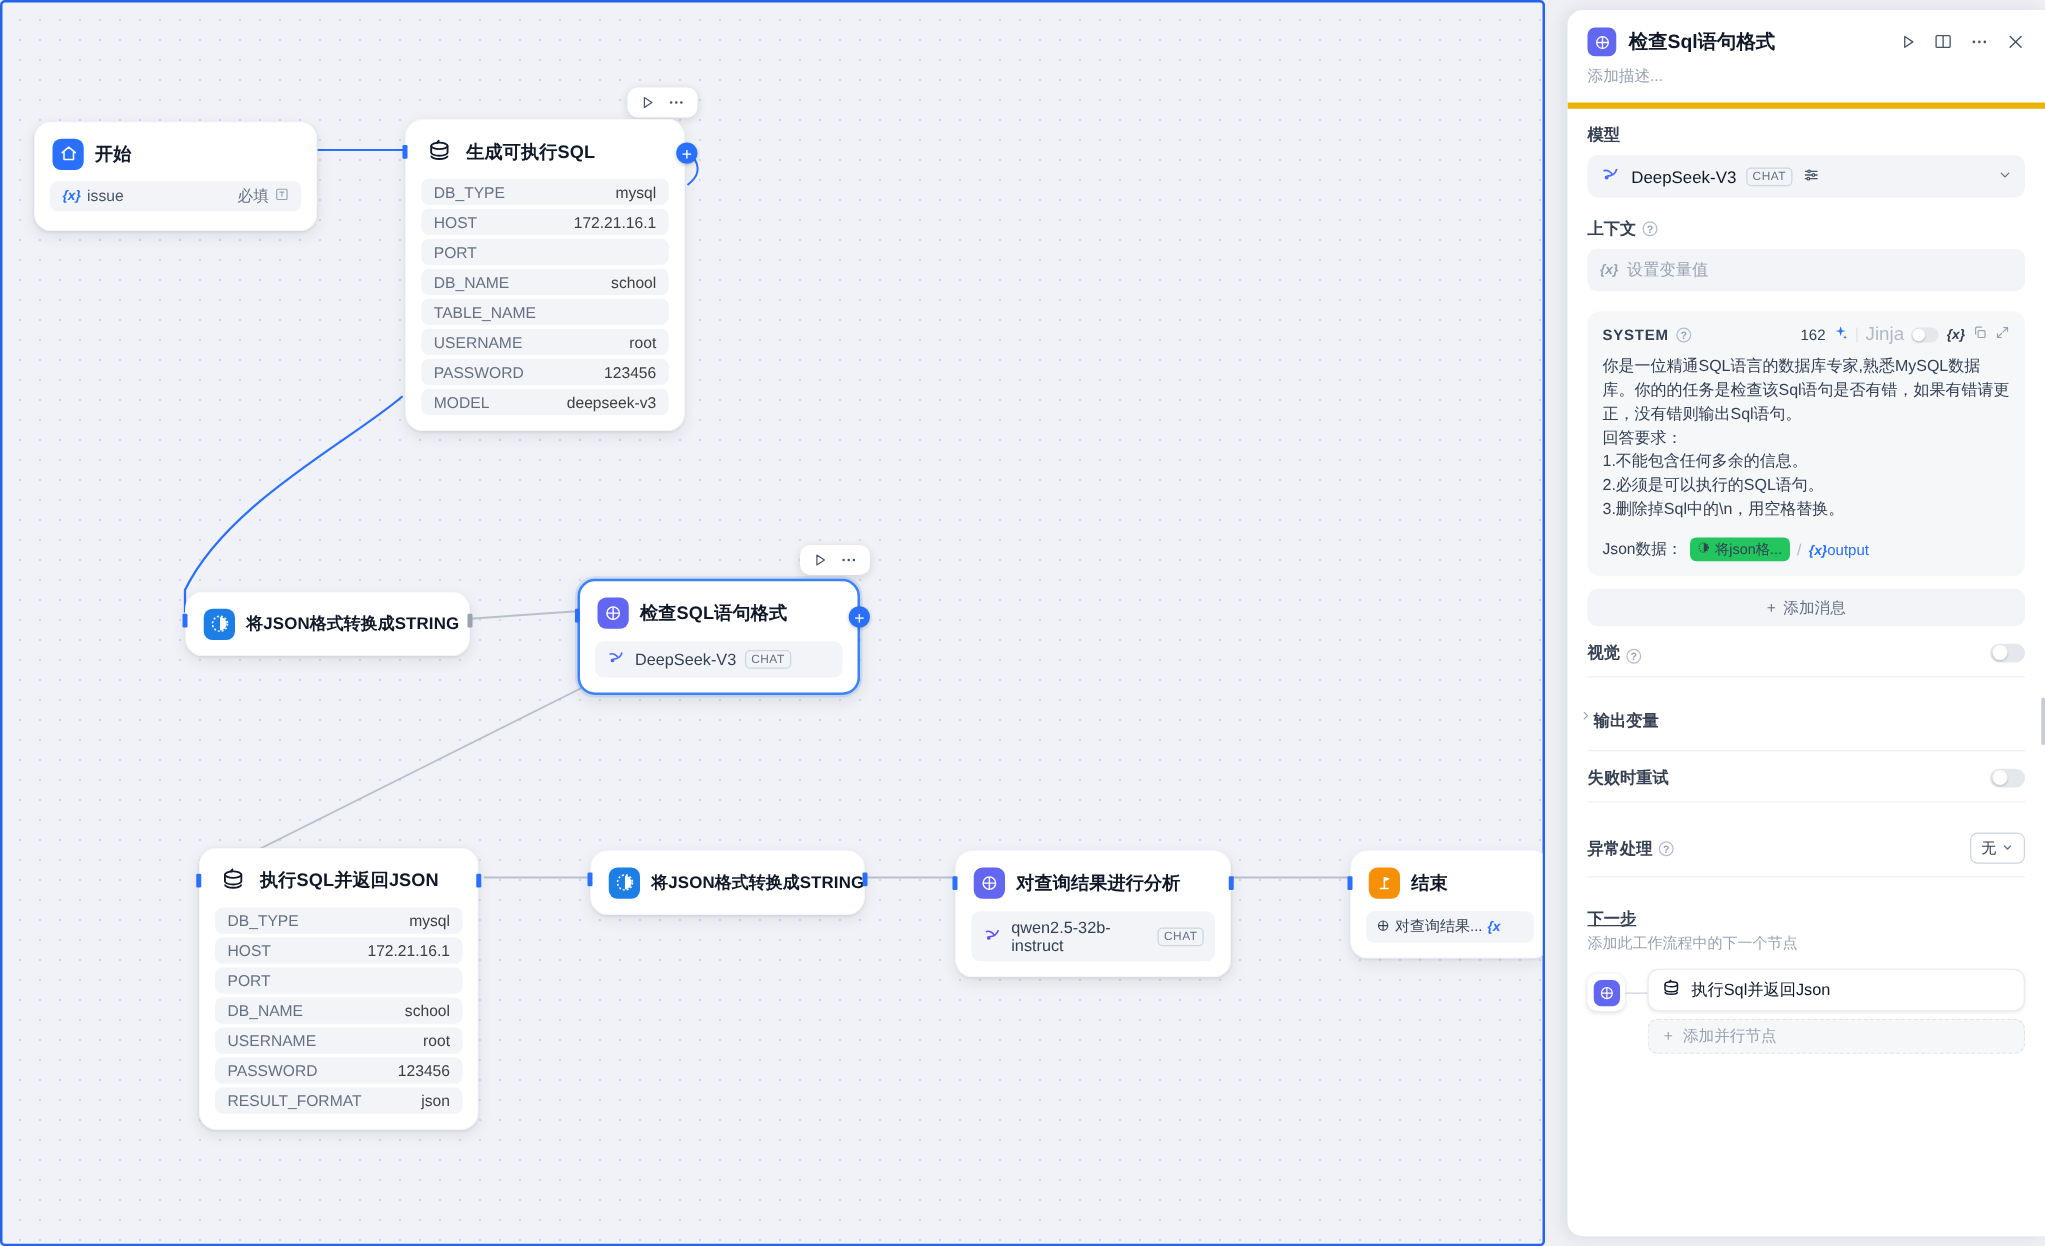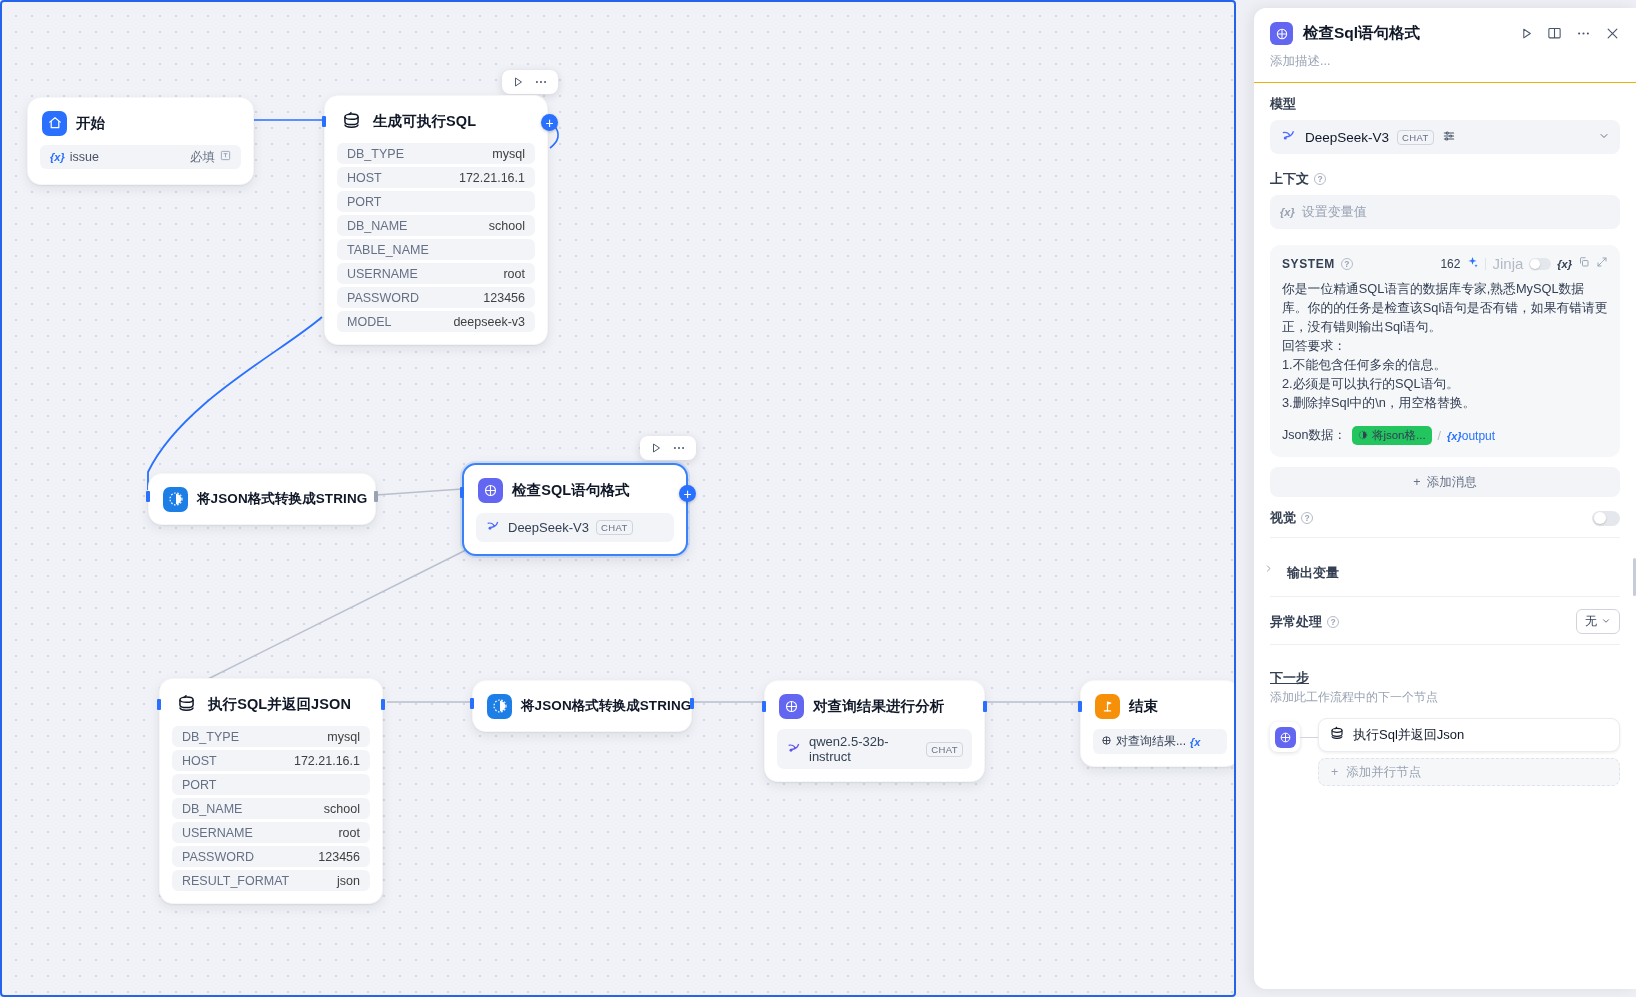--- a/index.html
+++ b/index.html
@@ -131,21 +131,21 @@
   .p-head {
     display: flex; align-items: center; gap: 10px;
     padding: 14px 16px 4px 16px;
   }
   .p-title { font-size: 15.5px; font-weight: 700; color: #101828; flex: 1; }
   .p-head-icons { display: flex; align-items: center; gap: 14px; color: #475467; }
   .p-head-icons span { cursor: pointer; line-height: 0; }
   .p-desc {
     padding: 4px 16px 12px 16px;
     font-size: 12.5px; color: #98a2b3;
-    border-bottom: 1px solid #eab308;
+    border-bottom: 5px solid #eab308;
   }
   .p-body { flex: 1; overflow-y: auto; }
   .p-sec { padding: 12px 16px 4px 16px; }
   .p-label {
     font-size: 13px; font-weight: 700; color: #354052;
     display: flex; align-items: center; gap: 5px; margin-bottom: 7px;
   }
   .qmark {
     width: 12px; height: 12px; border-radius: 50%;
     border: 1px solid #b5bcc9; color: #98a2b3;
@@ -215,21 +215,21 @@
   .toggle-lg {
     width: 28px; height: 15px; border-radius: 8px; background: #e4e7ec; position: relative;
   }
   .toggle-lg::after {
     content:''; position:absolute; left:1.5px; top:1.5px;
     width:12px; height:12px; border-radius:50%; background:#fff;
     box-shadow: 0 1px 2px rgba(0,0,0,.18);
   }
   .hr { height:1px; background:#eef0f4; margin: 10px 0 0 0; }
   .collapse-row {
-    display:flex; align-items:flex-start; gap:14px;
+    display:flex; align-items:flex-start; gap:2px;
     padding: 14px 16px 14px 10px;
   }
   .caret { color:#98a2b3; font-size:10px; }
   .select-sm {
     display:flex; align-items:center; gap:4px;
     border:1px solid #d0d5dd; border-radius:6px;
     padding:3px 8px; font-size:12px; color:#344054; background:#fff;
   }
   .next-desc { font-size: 12px; color:#98a2b3; margin-top:2px; }
   .next-wrap { display:flex; align-items:flex-start; gap:0; margin-top:12px; padding:0 16px 16px 16px; }
@@ -672,39 +672,46 @@
         </div>
       </div>
 
       <div class="addmsg">
         <span>+</span>
         <span>添加消息</span>
       </div>
 
       <div class="p-sec" style="padding-bottom:12px;">
         <div class="row-between">
-          <div class="p-label" style="margin-bottom:0;">
+          <div class="p-label" style="margin-bottom:0;align-items:flex-end;">
             <span>视觉</span>
             <span class="qmark">?</span>
           </div>
           <div class="toggle-lg"></div>
         </div>
         <div class="hr"></div>
       </div>
 
       <div class="collapse-row">
         <span class="caret">
           <svg width="9" height="9" viewBox="0 0 24 24" fill="none" stroke="#98a2b3" stroke-width="2.6" stroke-linecap="round">
               <path d="M9 5l7 7-7 7"></path>
             </svg>
         </span>
         <span class="p-label" style="margin-bottom:0;">输出变量</span>
       </div>
       <div class="hr" style="margin:0 16px;"></div>
 
+      <div class="p-sec" style="padding-bottom:12px;">
+        <div class="row-between">
+          <div class="p-label" style="margin-bottom:0;">失败时重试</div>
+          <div class="toggle-lg"></div>
+        </div>
+        <div class="hr"></div>
+      </div>
 
       <div class="p-sec" style="padding-bottom:12px;">
         <div class="row-between">
           <div class="p-label" style="margin-bottom:0;">
             <span>异常处理</span>
             <span class="qmark">?</span>
           </div>
           <div class="select-sm">
             <span>无</span>
             <span>

